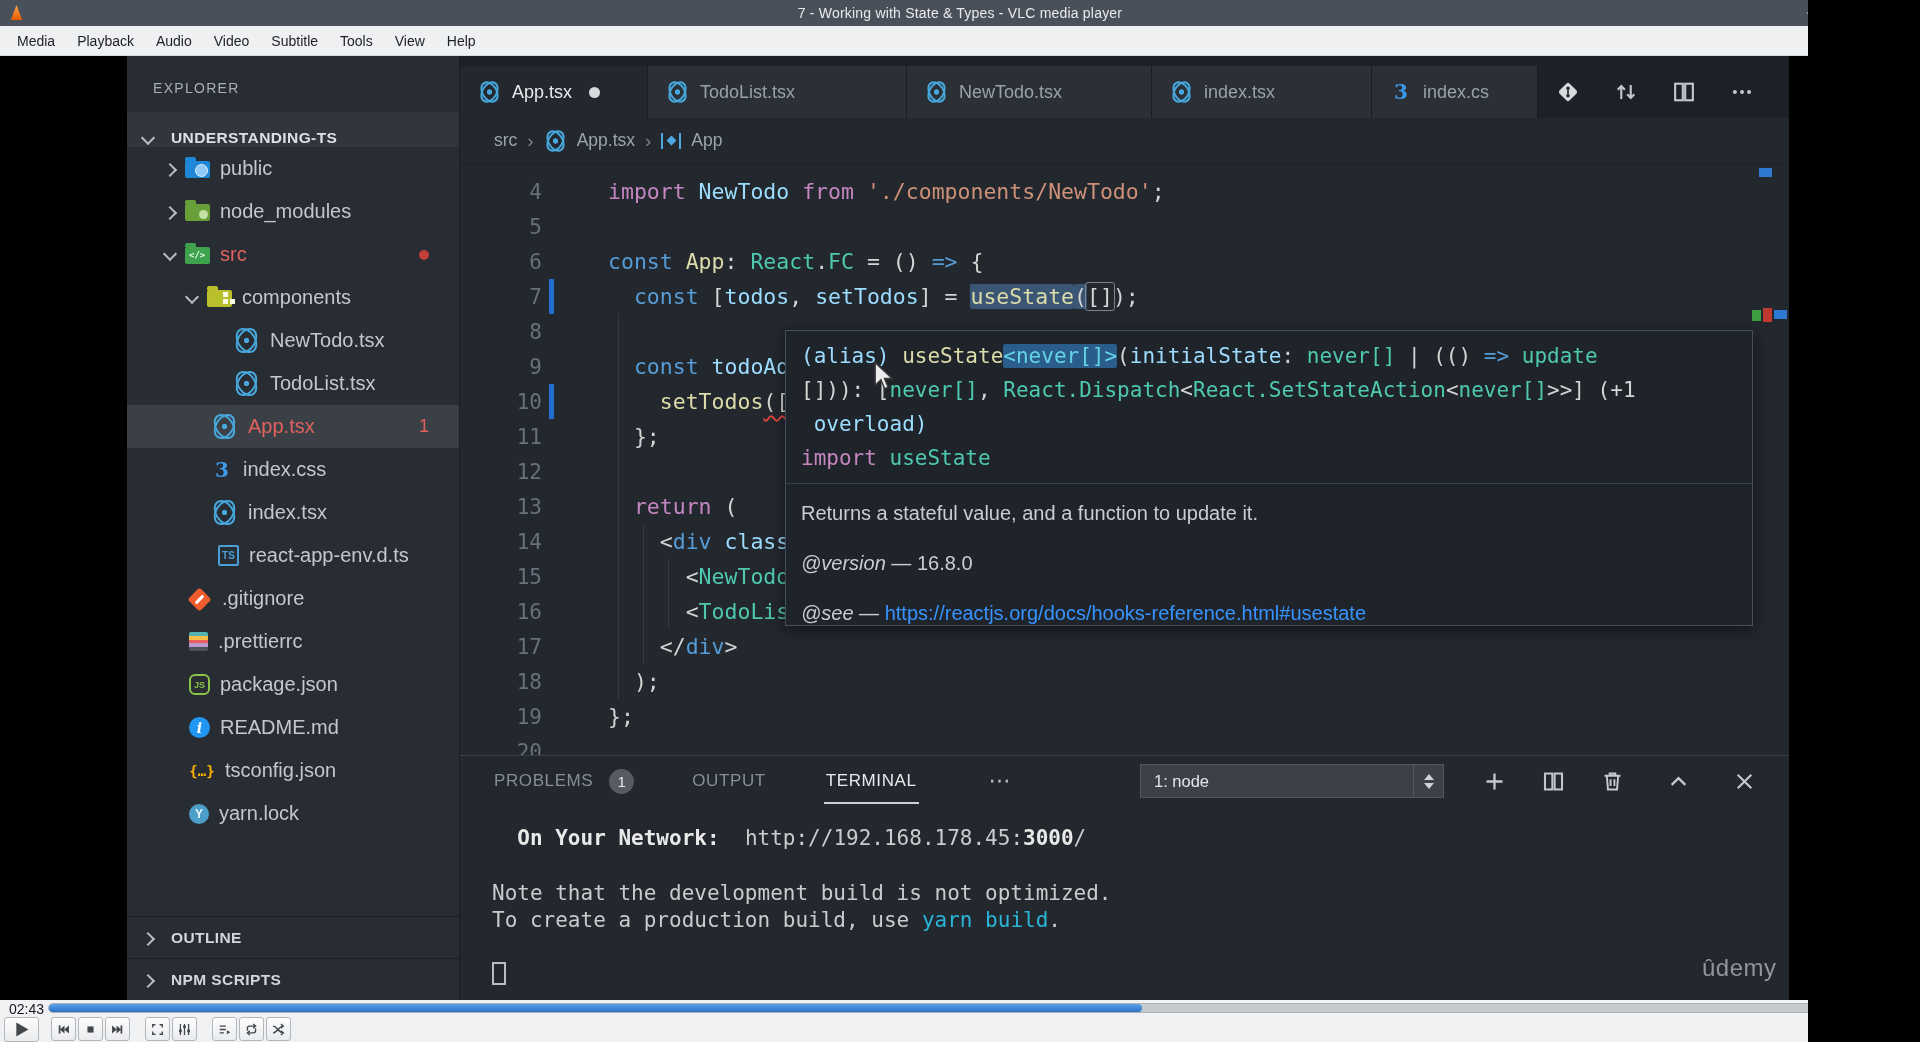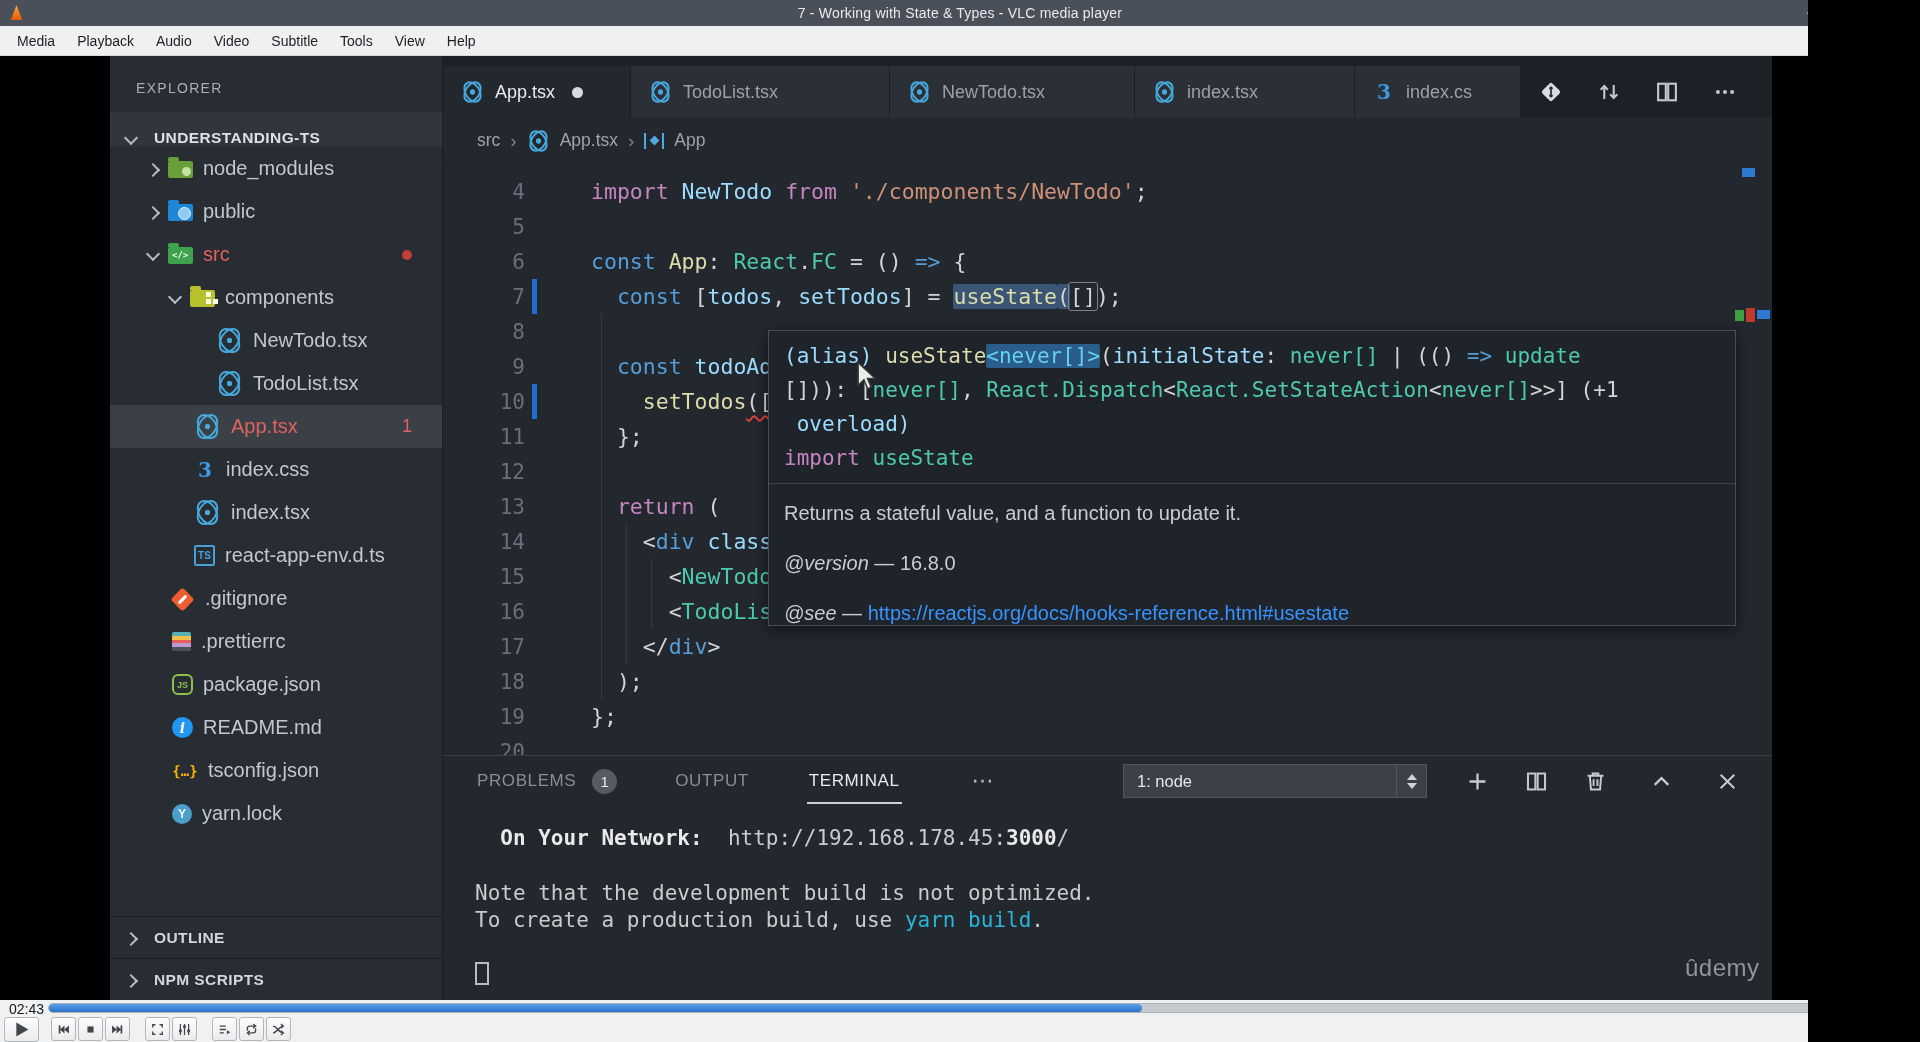--- a/index.html
+++ b/index.html
@@ -13,21 +13,21 @@
   .winctrl{position:absolute;right:14px;top:0;height:26px;display:flex;align-items:center;gap:26px}
   .wc{width:16px;height:16px;position:relative;cursor:default}
   .wc-min::before{content:"";position:absolute;left:3px;top:3px;width:8px;height:8px;border-right:2px solid #dfe3e7;border-bottom:2px solid #dfe3e7;transform:rotate(45deg)}
   .wc-max::before{content:"";position:absolute;left:3px;top:3px;width:9px;height:9px;border:2px solid #dfe3e7;transform:rotate(45deg)}
   .wc-close{color:#dfe3e7;font-size:18px;line-height:15px;text-align:center}
   .menubar{position:absolute;left:0;top:26px;width:1920px;height:30px;background:#eef0f2;border-bottom:1px solid #d6d9dc;display:flex;align-items:center;padding-left:6px}
   .mi{color:#1d1f22;font-size:14px;padding:4px 11px;cursor:default}
 
   
   .video{position:absolute;left:0;top:56px;width:1920px;height:944px;background:#000}
-  .vscode{position:absolute;left:110px;top:0;width:1662px;height:944px;background:#23272e;overflow:hidden}
+  .vscode{position:absolute;left:127px;top:0;width:1662px;height:944px;background:#23272e;overflow:hidden}
 
   
   .sidebar{position:absolute;left:0;top:0;width:333px;height:100%;background:#282c33;border-right:1px solid #1a1d22}
   .expl-h{padding:24px 0 16px 26px;font-size:14px;letter-spacing:1.3px;color:#a9afb7}
   .proj{height:35px;display:flex;align-items:flex-end;background:#31353c;color:#dde0e4;font-weight:bold;font-size:15.5px;letter-spacing:.4px;padding-left:12px;gap:8px}
   .trow{height:43px;display:flex;align-items:center;color:#c3c8ce;font-size:20px;cursor:pointer}
   .trow.sel{background:#3b4047}
   .trow .lbl{margin-left:10px;white-space:nowrap}
   .trow .lbl.err,.badge{color:#e0625e}
   .badge{margin-left:auto;margin-right:30px;font-size:18px}
@@ -174,27 +174,27 @@
 
       <aside class="sidebar">
         <div class="expl-h">EXPLORER</div>
         <div class="proj">
           <span class="chev open"></span>
           <span>UNDERSTANDING-TS</span>
         </div>
         <div id="tree">
             <div class="trow" style="padding-left: 34px;">
               <span class="chev closed"></span>
+              <span class="fold f-blue"></span>
+              <span class="lbl">public</span>
+            </div>
+            <div class="trow" style="padding-left: 34px;">
+              <span class="chev closed"></span>
               <span class="fold f-green"></span>
               <span class="lbl">node_modules</span>
-            </div>
-            <div class="trow" style="padding-left: 34px;">
-              <span class="chev closed"></span>
-              <span class="fold f-blue"></span>
-              <span class="lbl">public</span>
             </div>
             <div class="trow" style="padding-left: 34px;">
               <span class="chev open"></span>
               <span class="fold f-src"></span>
               <span class="lbl err">src</span>
               <span class="dot"></span>
             </div>
             <div class="trow" style="padding-left: 56px;">
               <span class="chev open"></span>
               <span class="fold f-comp"></span>
@@ -214,21 +214,21 @@
               <span class="badge">1</span>
             </div>
             <div class="trow" style="padding-left: 84px;">
               <span class="ic cssic">3</span>
               <span class="lbl">index.css</span>
             </div>
             <div class="trow" style="padding-left: 84px;">
               <span class="ric"></span>
               <span class="lbl">index.tsx</span>
             </div>
-            <div class="trow" style="padding-left: 84px;">
+            <div class="trow" style="padding-left: 84px; margin-left: 7px;">
               <span class="ic tsic">TS</span>
               <span class="lbl">react-app-env.d.ts</span>
             </div>
             <div class="trow" style="padding-left: 62px;">
               <span class="gitic"></span>
               <span class="lbl">.gitignore</span>
             </div>
             <div class="trow" style="padding-left: 62px;">
               <span class="pric"></span>
               <span class="lbl">.prettierrc</span>

